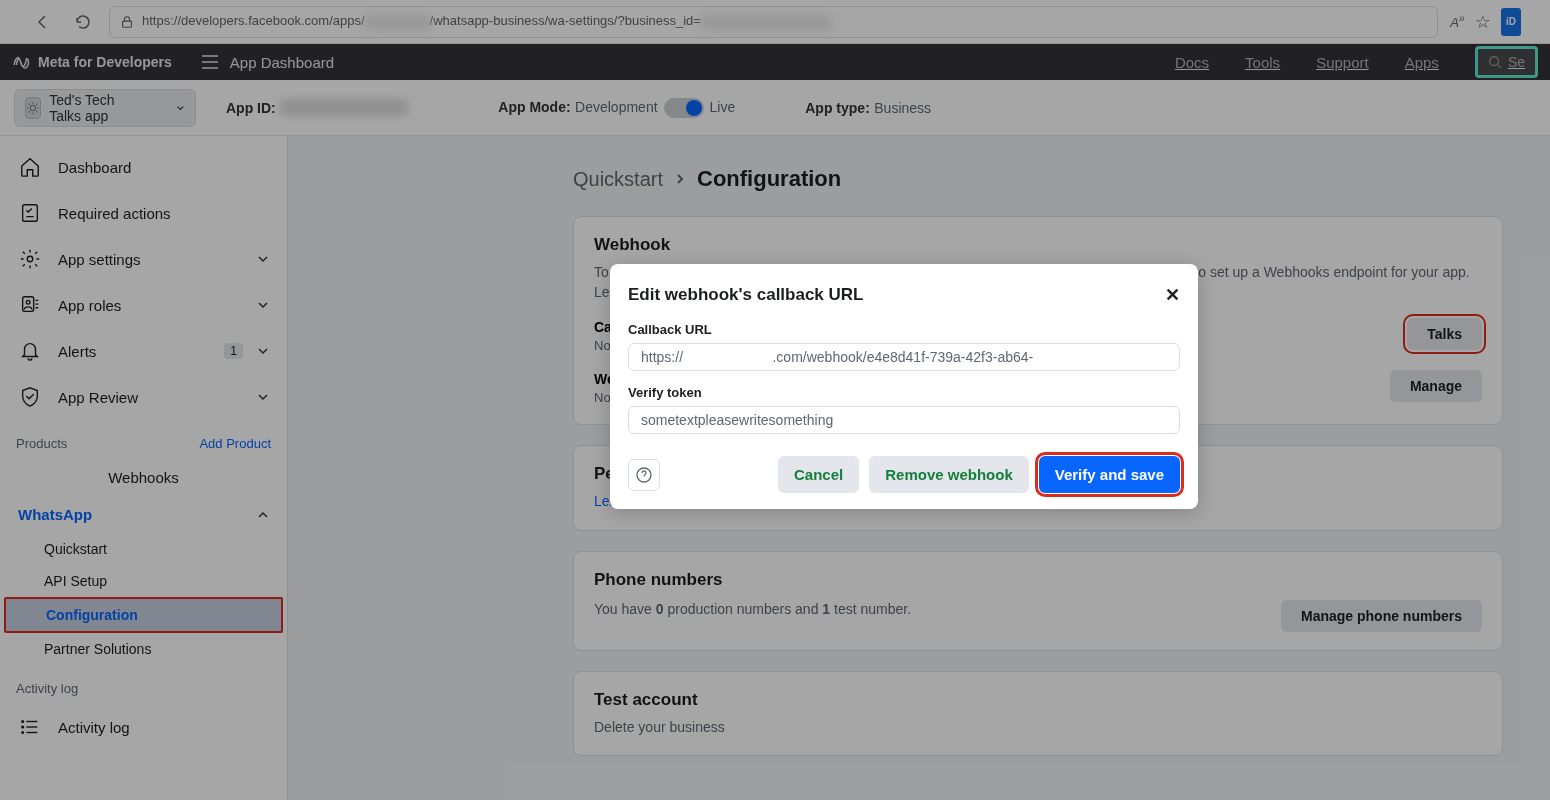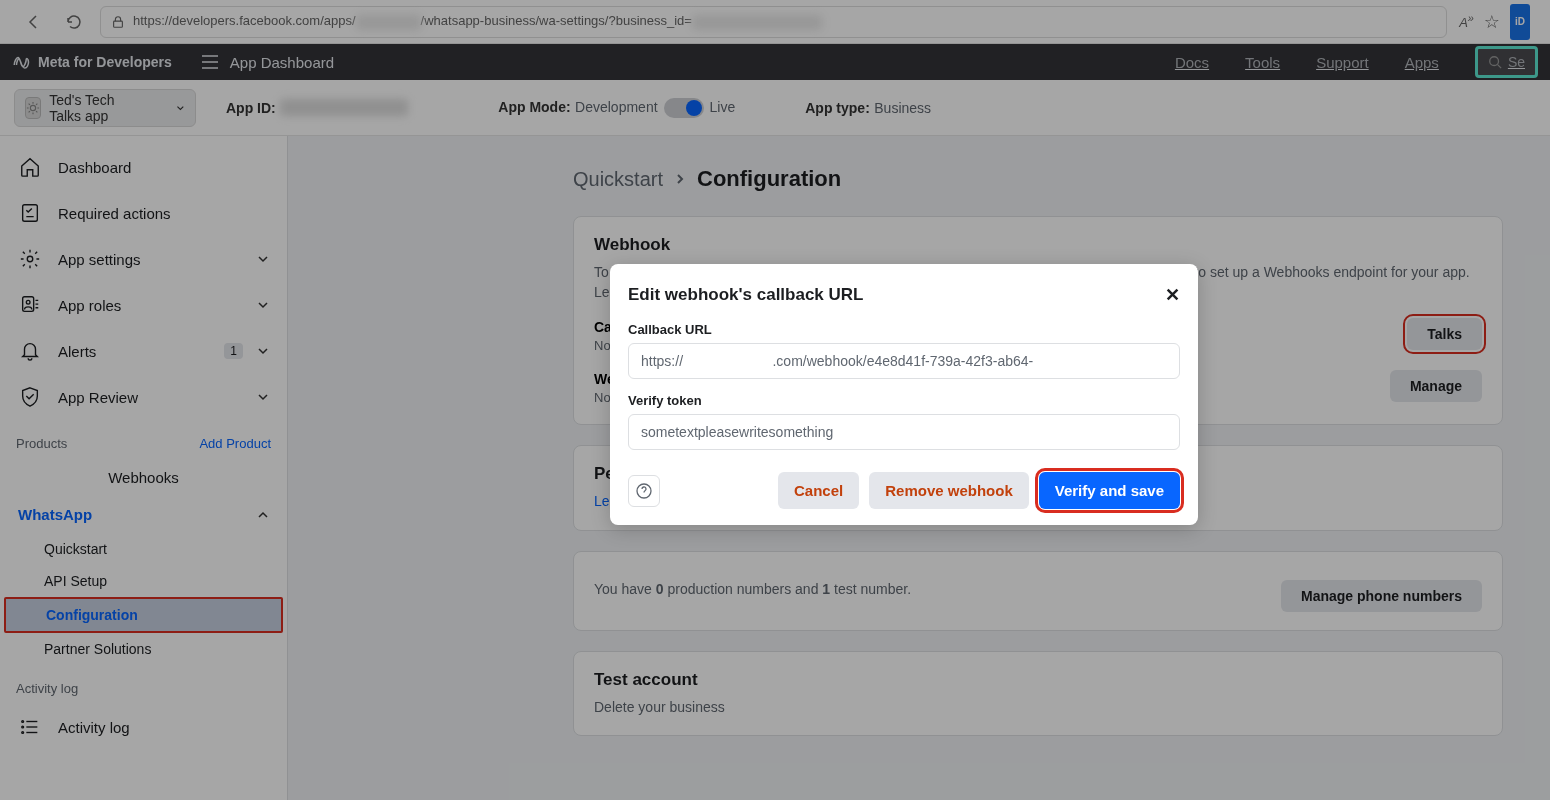--- a/index.html
+++ b/index.html
@@ -1,24 +1,24 @@
 <!DOCTYPE html>
 <html><head>
 <meta charset="utf-8">
 <style>
 * { margin: 0; padding: 0; box-sizing: border-box; font-family: -apple-system, BlinkMacSystemFont, "Segoe UI", Helvetica, Arial, sans-serif; }
 body { background: #f0f2f5; overflow: hidden; height: 800px; width: 1550px; position: relative; }
 
 
-.browser-bar { height: 44px; background: #fff; display: flex; align-items: center; padding: 0 20px; border-bottom: 1px solid #e5e5e5; gap: 12px; }
+.browser-bar { height: 44px; background: #fff; display: flex; align-items: center; padding: 0 29px; border-bottom: 1px solid #e5e5e5; gap: 12px; }
 .browser-btn { width: 28px; height: 28px; display: flex; align-items: center; justify-content: center; color: #666; border-radius: 4px; }
 .url-bar { flex: 1; height: 32px; border: 1px solid #ddd; border-radius: 6px; display: flex; align-items: center; padding: 0 10px; color: #666; font-size: 13px; gap: 8px; }
 .url-lock { width: 14px; height: 14px; }
 .browser-right { display: flex; gap: 10px; align-items: center; }
-.ext-icon { width: 20px; height: 36px; background: #1a73e8; color: #fff; font-size: 10px; font-weight: bold; display: flex; align-items: center; justify-content: center; border-radius: 3px; }
+.ext-icon { width: 20px; height: 28px; background: #1a73e8; color: #fff; font-size: 10px; font-weight: bold; display: flex; align-items: center; justify-content: center; border-radius: 3px; }
 
 
 .top-header { height: 36px; background: #333438; display: flex; align-items: center; color: #e4e6eb; padding: 0 12px; justify-content: space-between; }
 .top-left { display: flex; align-items: center; gap: 30px; }
 .meta-brand { display: flex; align-items: center; gap: 8px; font-weight: 600; font-size: 14px; }
 .meta-logo { width: 18px; height: 18px; }
 .hamburger { display: flex; align-items: center; gap: 12px; font-size: 15px; }
 .top-links { display: flex; gap: 36px; align-items: center; font-size: 15px; text-decoration: underline; }
 .top-links span { color: #b0b3b8; }
 .search-chip { background: #4a4b4f; border: 3px solid #5eead4; padding: 5px 10px; border-radius: 4px; display: flex; align-items: center; gap: 6px; color: #999; font-size: 14px; }
@@ -59,25 +59,25 @@
 .card a { color: #0866ff; text-decoration: none; }
 .card-row { display: flex; justify-content: space-between; align-items: flex-start; margin-top: 16px; }
 .edit-btn { background: #e4e6eb; border: none; padding: 8px 20px; border-radius: 6px; font-size: 14px; font-weight: 600; color: #1c1e21; cursor: pointer; }
 .edit-btn.highlighted { outline: 2px solid #d92d20; outline-offset: 2px; }
 
 
 .overlay { position: absolute; inset: 0; background: rgba(0,0,0,0.35); z-index: 10; }
 .modal { position: absolute; top: 264px; left: 610px; width: 588px; background: #fff; border-radius: 8px; z-index: 20; box-shadow: 0 4px 20px rgba(0,0,0,0.2); padding: 20px 18px 16px; }
 .modal-title { font-size: 17px; font-weight: 600; color: #1c1e21; margin-bottom: 16px; display: flex; justify-content: space-between; align-items: center; }
 .modal label { font-size: 13px; font-weight: 600; color: #1c1e21; display: block; margin-bottom: 6px; }
-.modal input { width: 100%; height: 36px; border: 1px solid #dddfe2; border-radius: 6px; padding: 0 12px; font-size: 14px; color: #606770; margin-bottom: 14px; }
+.modal input { width: 100%; height: 28px; border: 1px solid #dddfe2; border-radius: 6px; padding: 0 12px; font-size: 14px; color: #606770; margin-bottom: 14px; }
 .modal-footer { display: flex; justify-content: space-between; align-items: center; margin-top: 8px; }
 .footer-btns { display: flex; gap: 10px; }
 .btn { border: none; padding: 10px 16px; border-radius: 6px; font-size: 15px; font-weight: 600; cursor: pointer; }
-.btn-secondary { background: #e4e6eb; color: #c2410c; }
+.btn-secondary { background: #e4e6eb; color: #15803d; }
 .btn-primary { background: #0866ff; color: #fff; }
 .btn-primary.highlighted { outline: 3px solid #d92d20; outline-offset: 1px; }
 .help-circle { width: 32px; height: 32px; border: 1px solid #dddfe2; border-radius: 6px; display: flex; align-items: center; justify-content: center; color: #606770; }
 .close-x { cursor: pointer; font-size: 18px; color: #1c1e21; }
 .chevron { width: 12px; height: 12px; }
 .url-blur1 { filter: blur(5px); background: #e8e8e8; color: transparent; display: inline-block; vertical-align: middle; border-radius: 2px; }
 </style>
 </head>
 <body>
 
@@ -299,20 +299,21 @@
         <button class="edit-btn">Manage</button>
       </div>
     </div>
 
     <div class="card">
       <h3>Permanent token</h3>
       <p><a href="#">Learn how to create a permanent token</a></p>
     </div>
 
     <div class="card">
+      <h3>Phone numbers</h3>
       <div class="card-row" style="margin-top:10px;">
         <p><span>You have </span><strong>0</strong><span> production numbers and </span><strong>1</strong><span> test number.</span></p>
         <button class="edit-btn">Manage phone numbers</button>
       </div>
     </div>
 
     <div class="card">
       <h3>Test account</h3>
       <p>Delete your business</p>
     </div>

